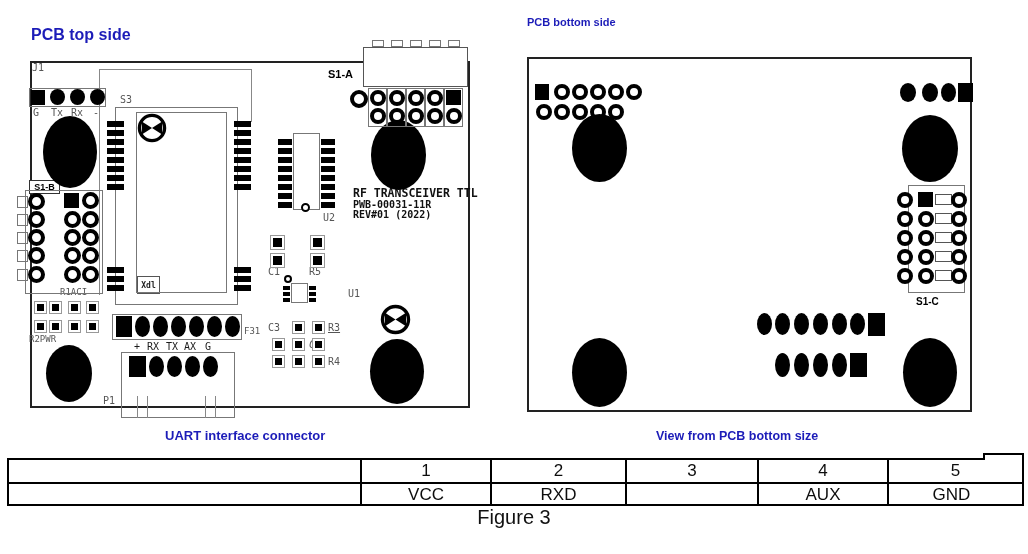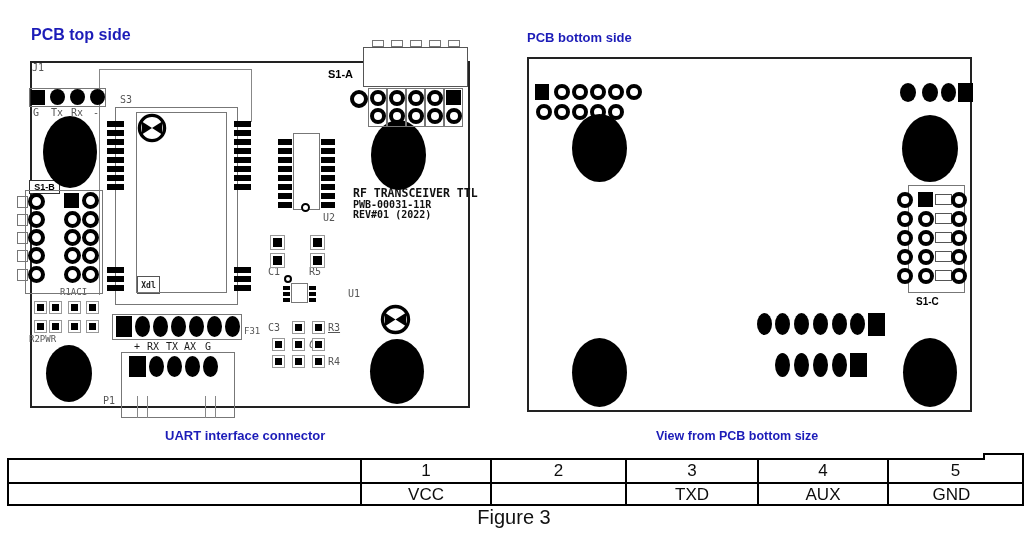--- a/index.html
+++ b/index.html
@@ -35,21 +35,21 @@
   .tl{position:absolute;background:#000;}
   .tcell{position:absolute;font-size:17px;color:#0d0d0d;text-align:center;white-space:pre;}
   .tlabel{position:absolute;font-size:17px;color:#0d0d0d;white-space:pre;}
 </style>
 </head>
 <body>
 
 <div id="fig">
 
   <div class="abs blue" style="left:31px;top:26px;font-size:16px;">PCB top side</div>
-  <div class="abs blue" style="left:527px;top:30px;font-size:13px;">PCB bottom side</div>
+  <div class="abs blue" style="left:527px;top:16px;font-size:11px;">PCB bottom side</div>
 
   <div class="pcb" id="pcb-top" style="left:30px;top:61px;width:440px;height:347px;"></div>
   <div class="pcb" id="pcb-bottom" style="left:527px;top:57px;width:445px;height:355px;"></div>
 
   <div class="st" style="left:32px;top:63px;">J1</div>
   <div class="st" style="left:120px;top:95px;">S3</div>
   <div class="boldlbl" style="left:328px;top:68px;font-size:11px;">S1-A</div>
   <div class="frame" style="left:29px;top:180px;width:31px;height:14px;">
     <span class="boldlbl" style="position:static;font-size:9px;">S1-B</span>
   </div>
@@ -120,21 +120,21 @@
     <div class="tl" style="left:880px;top:5px;width:2px;height:48px;"></div>
     <div class="tl" style="left:1015px;top:0;width:2px;height:53px;"></div>
 
     <div class="tcell" style="left:355px;top:8px;width:128px;">1</div>
     <div class="tcell" style="left:485px;top:8px;width:133px;">2</div>
     <div class="tcell" style="left:620px;top:8px;width:130px;">3</div>
     <div class="tcell" style="left:752px;top:8px;width:128px;">4</div>
     <div class="tcell" style="left:882px;top:8px;width:133px;">5</div>
 
     <div class="tcell" style="left:355px;top:32px;width:128px;">VCC</div>
-    <div class="tcell" style="left:620px;top:32px;width:130px;">TXD</div>
+    <div class="tcell" style="left:485px;top:32px;width:133px;">RXD</div>
     <div class="tcell" style="left:752px;top:32px;width:128px;">AUX</div>
     <div class="tcell" style="left:867px;top:32px;width:155px;">GND</div>
   </div>
 
   <div class="abs" style="left:0;top:506px;width:1028px;text-align:center;font-size:20px;color:#111;">Figure 3</div>
 <div class="g hl" style="left: 99px; top: 69px; width: 153px;"></div>
     <div class="g vl" style="left: 99px; top: 69px; height: 226px;"></div>
     <div class="g vl" style="left: 251px; top: 69px; height: 53px;"></div>
     <div class="g box" style="left: 29px; top: 88px; width: 77px; height: 19px;"></div>
     <div class="g sq" style="left: 31px; top: 90px; width: 14px; height: 15px;"></div>

